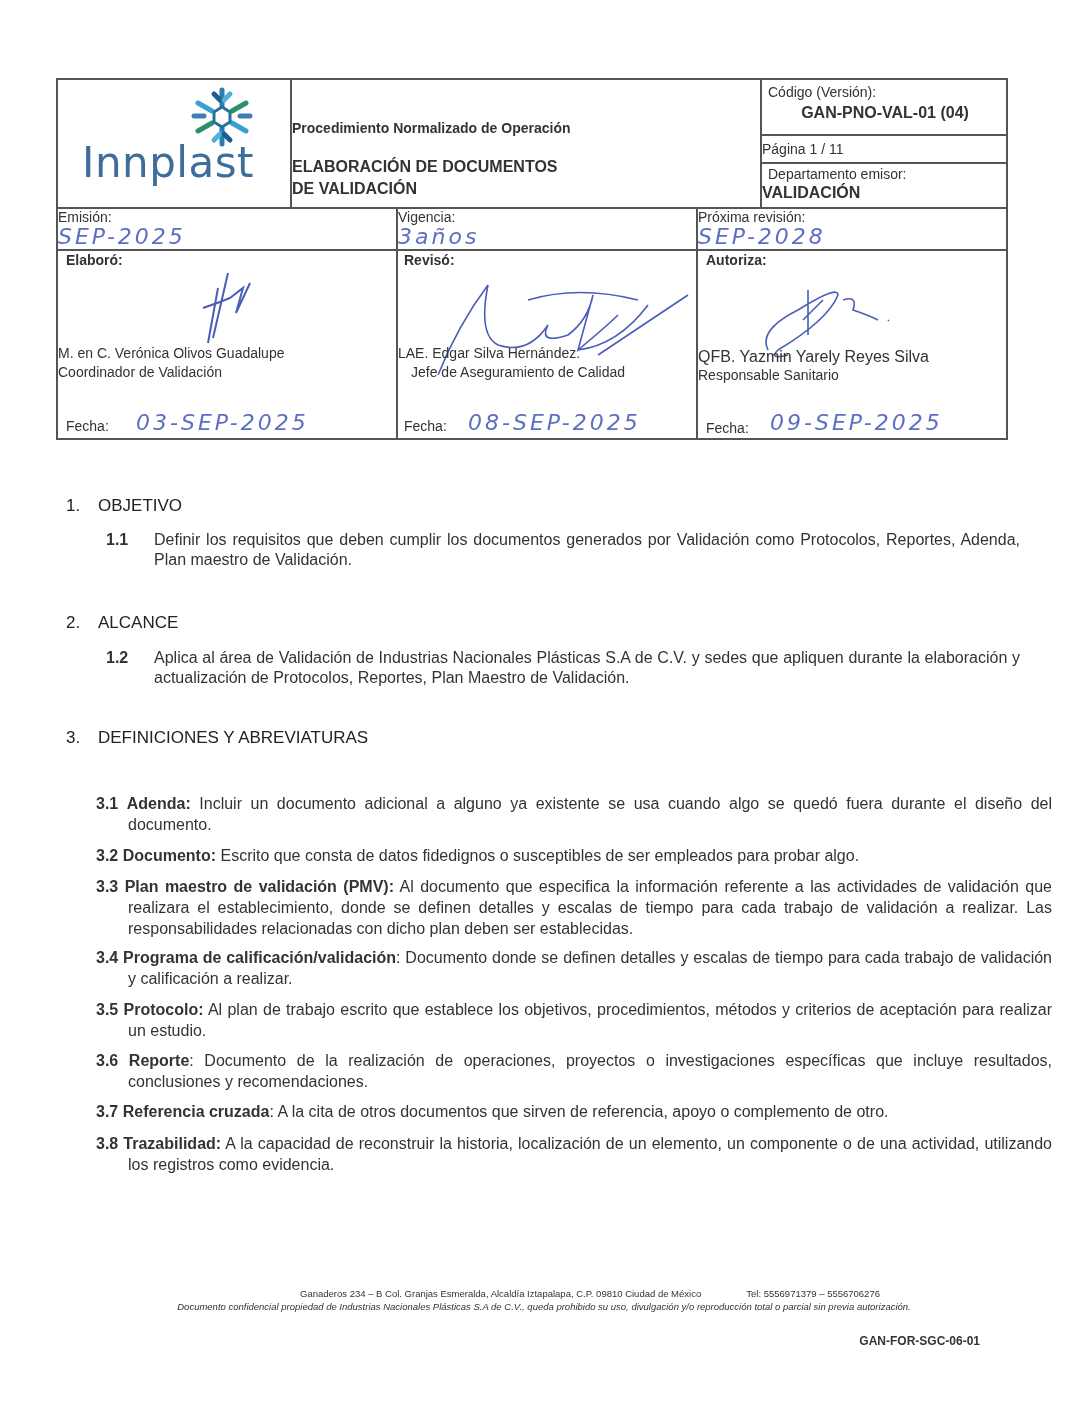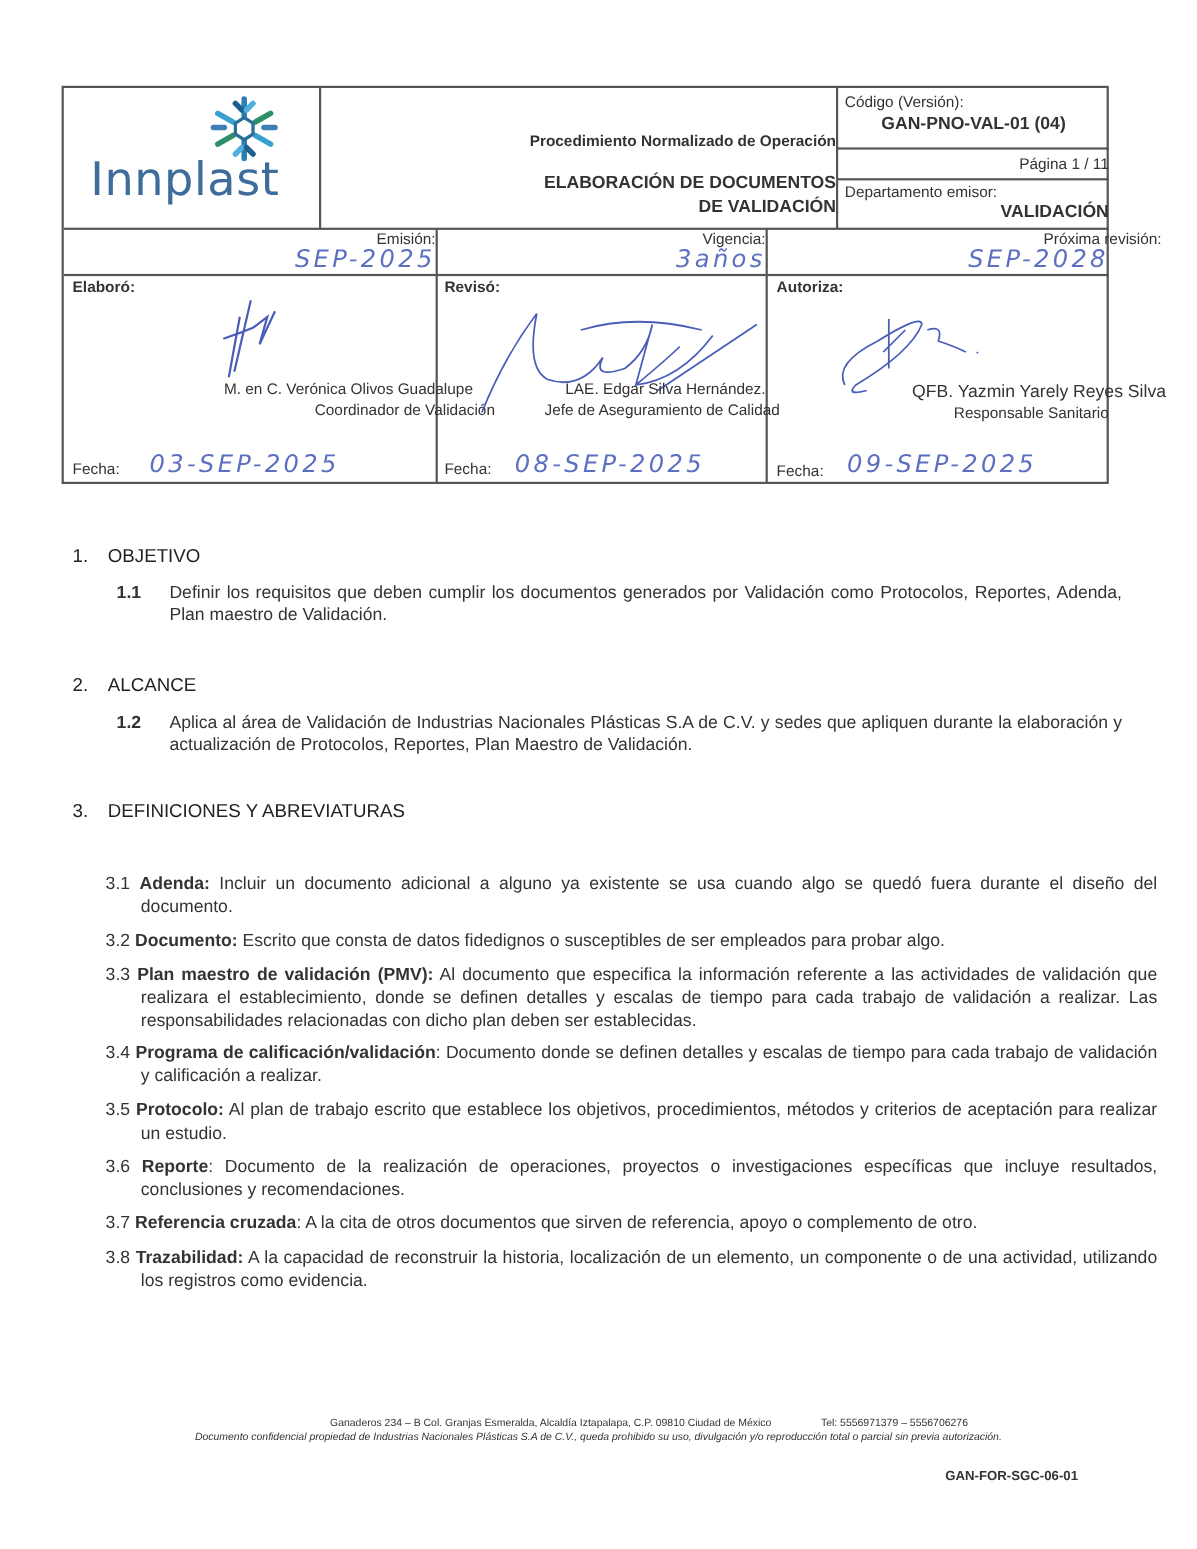--- a/index.html
+++ b/index.html
@@ -4,34 +4,34 @@
 <style>
   html, body { margin: 0; padding: 0; background: #ffffff; }
   body { width: 1088px; height: 1408px; position: relative; overflow: hidden; font-family: "Liberation Sans", sans-serif; color: #222; }
   .abs { position: absolute; }
 
   
   .hdr { position: absolute; left: 56px; top: 78px; width: 952px; height: 362px; border: 2px solid #555; box-sizing: border-box; }
   .hl { position: absolute; background: #555; }
   .logo-text { position: absolute; left: 24px; top: 58px; font-size: 42px; color: #3e6d9c; letter-spacing: 0.5px; font-family: "DejaVu Sans", sans-serif; }
   .logo-mark { position: absolute; left: 132px; top: 6px; width: 64px; height: 62px; }
-  .center { text-align: right; }
+  .center { text-align: left; }
   .lbl { font-size: 15px; color: #333; }
   .bold { font-weight: bold; }
   .hand { font-family: "DejaVu Sans", sans-serif; color: #5c6fc0; font-size: 22px; letter-spacing: 3px; font-style: italic; }
   .sig { position: absolute; }
 
   
   .sec { position: absolute; font-size: 17px; color: #222; }
   .sec-num { display: inline-block; width: 32px; }
   .item { position: absolute; font-size: 16px; line-height: 20px; color: #333; }
   .item .num { position: absolute; left: 0; top: 0; font-weight: bold; }
   .item .txt { display: block; text-align: justify; }
   .def { position: absolute; font-size: 16px; line-height: 21px; color: #333; text-align: justify; }
-  .def .num { font-weight: normal; }
+  .def .num { font-weight: bold; }
   .def .term { font-weight: bold; }
   .footer1 { position: absolute; left: 0; width: 1088px; text-align: center; font-size: 9.5px; color: #333; }
   .formcode { position: absolute; right: 108px; top: 1334px; font-size: 12px; font-weight: bold; color: #333; margin-left: 40px; }
 </style>
 </head>
 <body>
 
 <div class="hdr">
 
   <div class="hl" style="left:232px; top:0; width:2px; height:128px;"></div>

